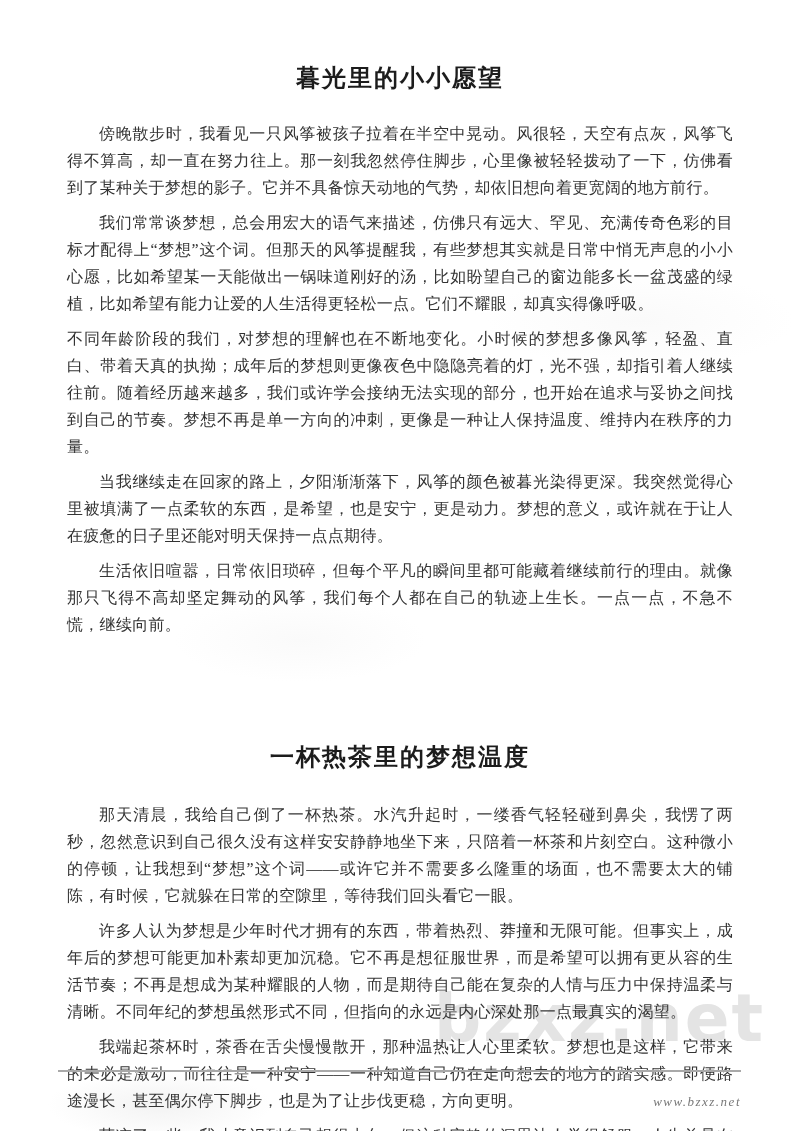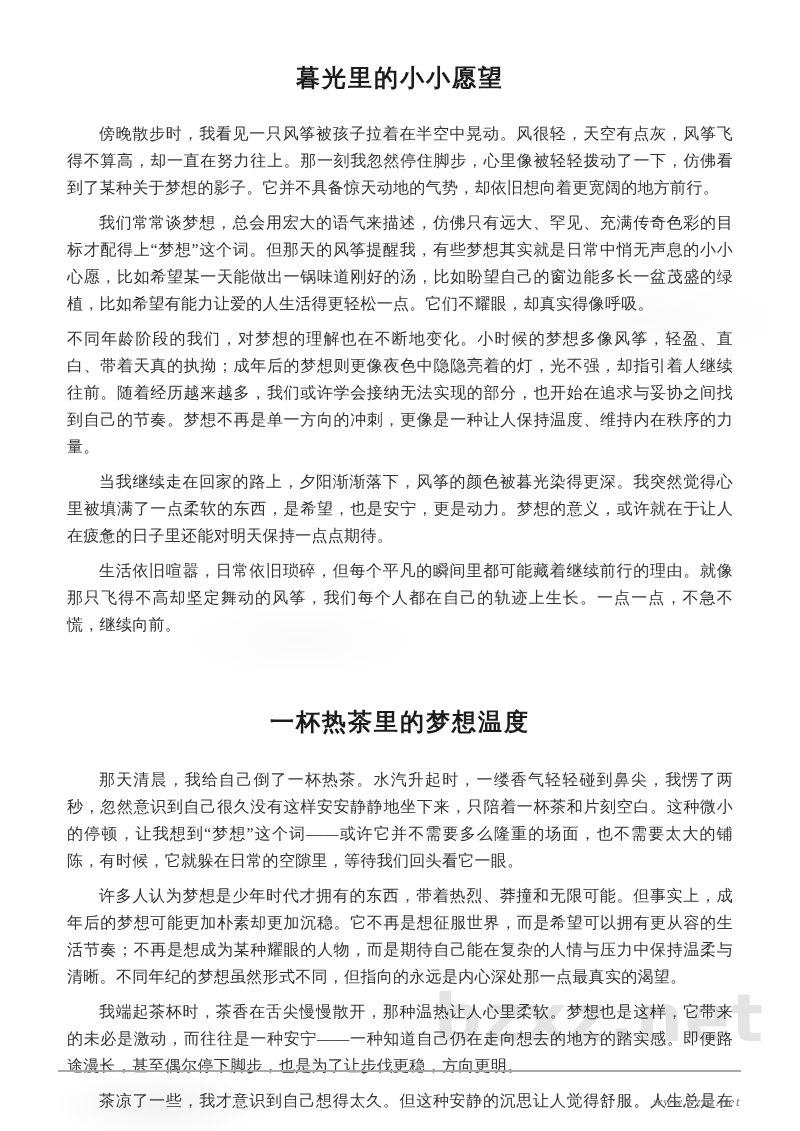--- a/index.html
+++ b/index.html
@@ -43,21 +43,21 @@
     font-family: "DejaVu Sans", "Liberation Sans", sans-serif;
     font-weight: bold;
     font-size: 24px;
     line-height: 32px;
     color: #1c1c1c;
     text-align: center;
     letter-spacing: 2px;
     margin: 62px 0 26px 0;
   }
   .article-title.second {
-    margin-top: 68px;
+    margin-top: 103px;
     margin-bottom: 28px;
   }
   .para {
     margin: 8px;
     font-size: 16px;
     line-height: 27px;
     letter-spacing: 0.3px;
     color: #333333;
     text-align: justify;
     text-indent: 2em;

